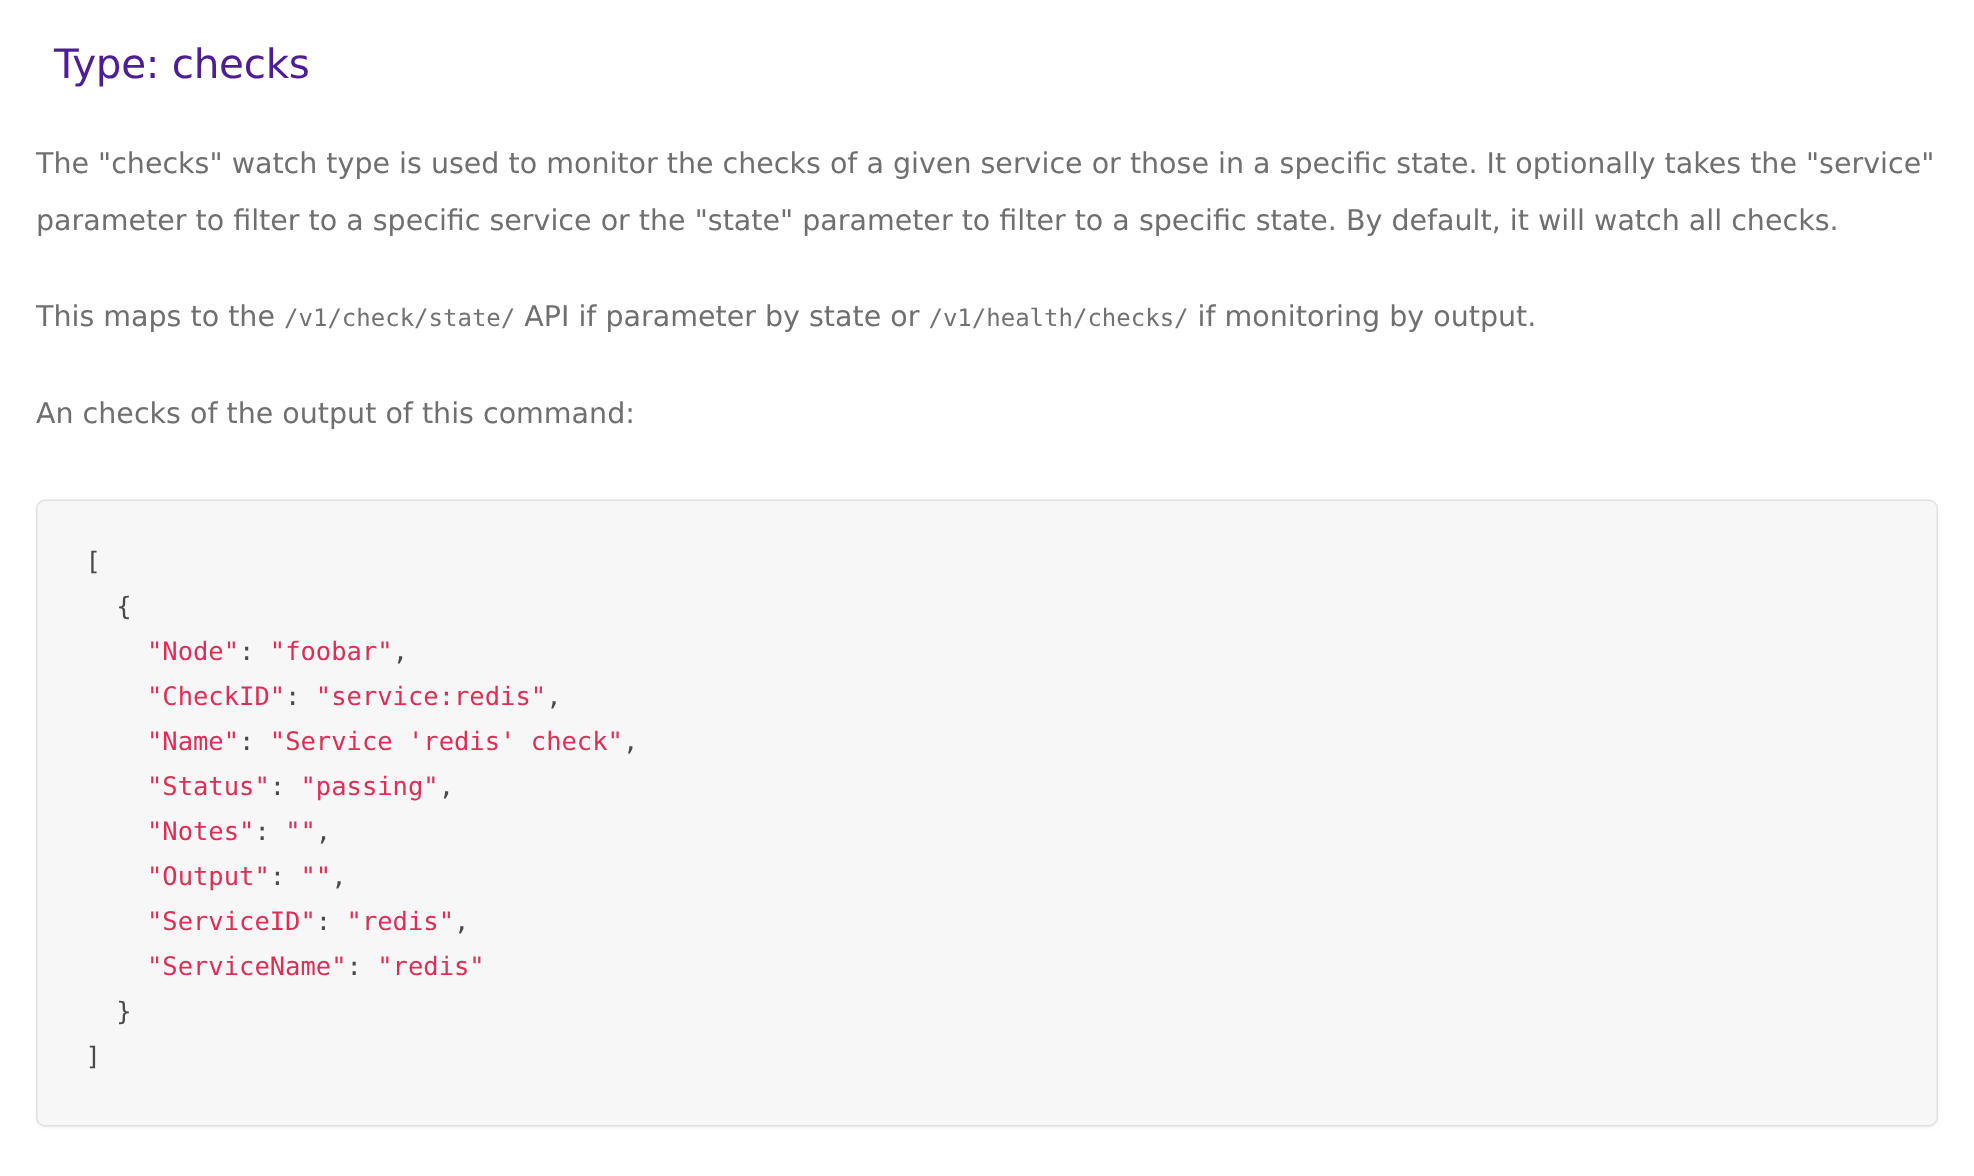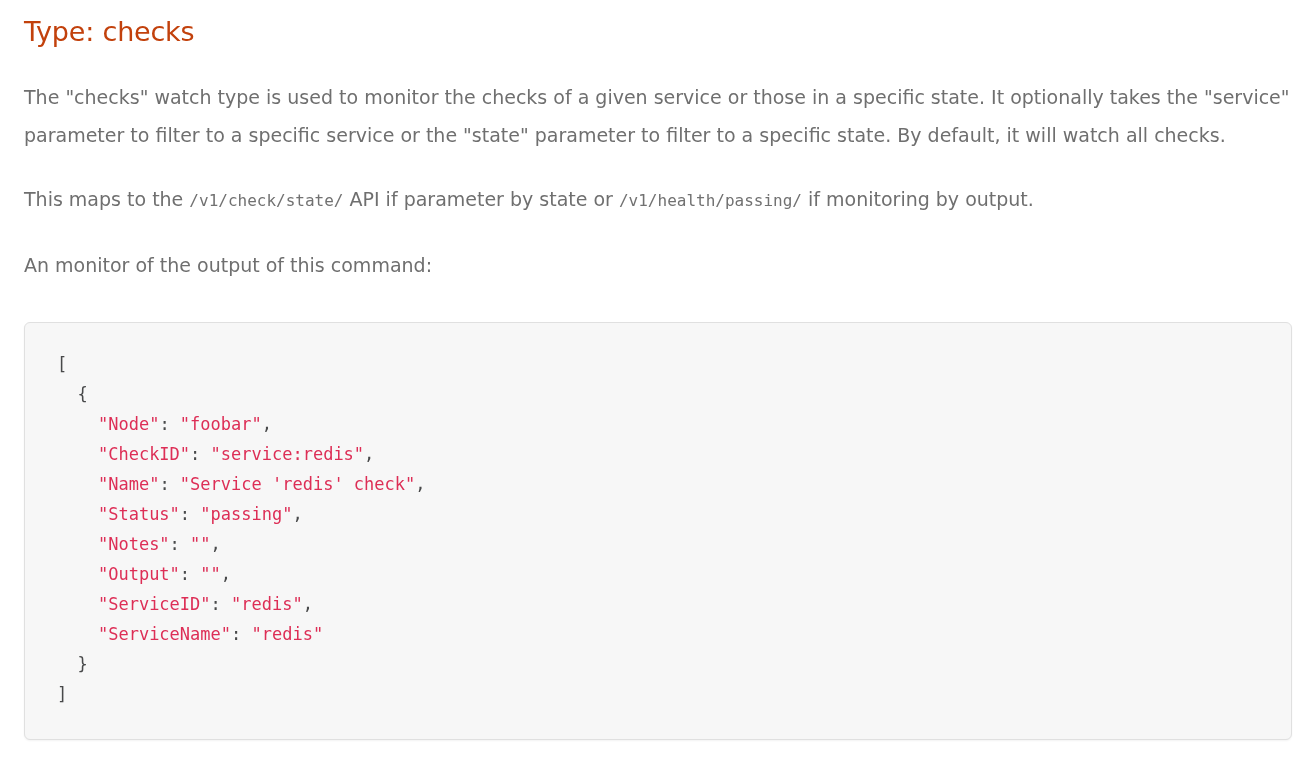--- a/index.html
+++ b/index.html
@@ -18,22 +18,22 @@
   .page {
     padding: 0 24px;
     box-sizing: border-box;
     width: 1316px;
   }
 
   h2.page-title {
     font-family: "DejaVu Sans", "Liberation Sans", sans-serif;
     font-size: 27px;
     font-weight: 400;
-    color: #c2410c;
-    margin: 0;
+    color: #4c1d95;
+    margin: 12px;
     padding: 14px 0 0 0;
     line-height: 36px;
     letter-spacing: -0.2px;
   }
 
   p.body-text {
     font-size: 19px;
     line-height: 38px;
     color: #6f6f6f;
     margin: 26px 0 0 0;
@@ -78,23 +78,23 @@
 </style>
 </head>
 <body>
 
 <div class="page">
 
   <h2 class="page-title">Type: checks</h2>
 
   <p class="body-text first">The "checks" watch type is used to monitor the checks of a given service or those in a specific state. It optionally takes the "service" parameter to filter to a specific service or the "state" parameter to filter to a specific state. By default, it will watch all checks.</p>
 
-  <p class="body-text"><span>This maps to the </span><code class="inline-code">/v1/check/state/</code><span> API if parameter by state or </span><code class="inline-code">/v1/health/passing/</code><span> if monitoring by output.</span></p>
+  <p class="body-text"><span>This maps to the </span><code class="inline-code">/v1/check/state/</code><span> API if parameter by state or </span><code class="inline-code">/v1/health/checks/</code><span> if monitoring by output.</span></p>
 
-  <p class="body-text">An monitor of the output of this command:</p>
+  <p class="body-text">An checks of the output of this command:</p>
 
   <div class="code-block">
     <pre class="code"><span class="tok-punct">[</span>
   <span class="tok-punct">{</span>
     <span class="tok-str">"Node"</span><span class="tok-punct">: </span><span class="tok-str">"foobar"</span><span class="tok-punct">,</span>
     <span class="tok-str">"CheckID"</span><span class="tok-punct">: </span><span class="tok-str">"service:redis"</span><span class="tok-punct">,</span>
     <span class="tok-str">"Name"</span><span class="tok-punct">: </span><span class="tok-str">"Service 'redis' check"</span><span class="tok-punct">,</span>
     <span class="tok-str">"Status"</span><span class="tok-punct">: </span><span class="tok-str">"passing"</span><span class="tok-punct">,</span>
     <span class="tok-str">"Notes"</span><span class="tok-punct">: </span><span class="tok-str">""</span><span class="tok-punct">,</span>
     <span class="tok-str">"Output"</span><span class="tok-punct">: </span><span class="tok-str">""</span><span class="tok-punct">,</span>

